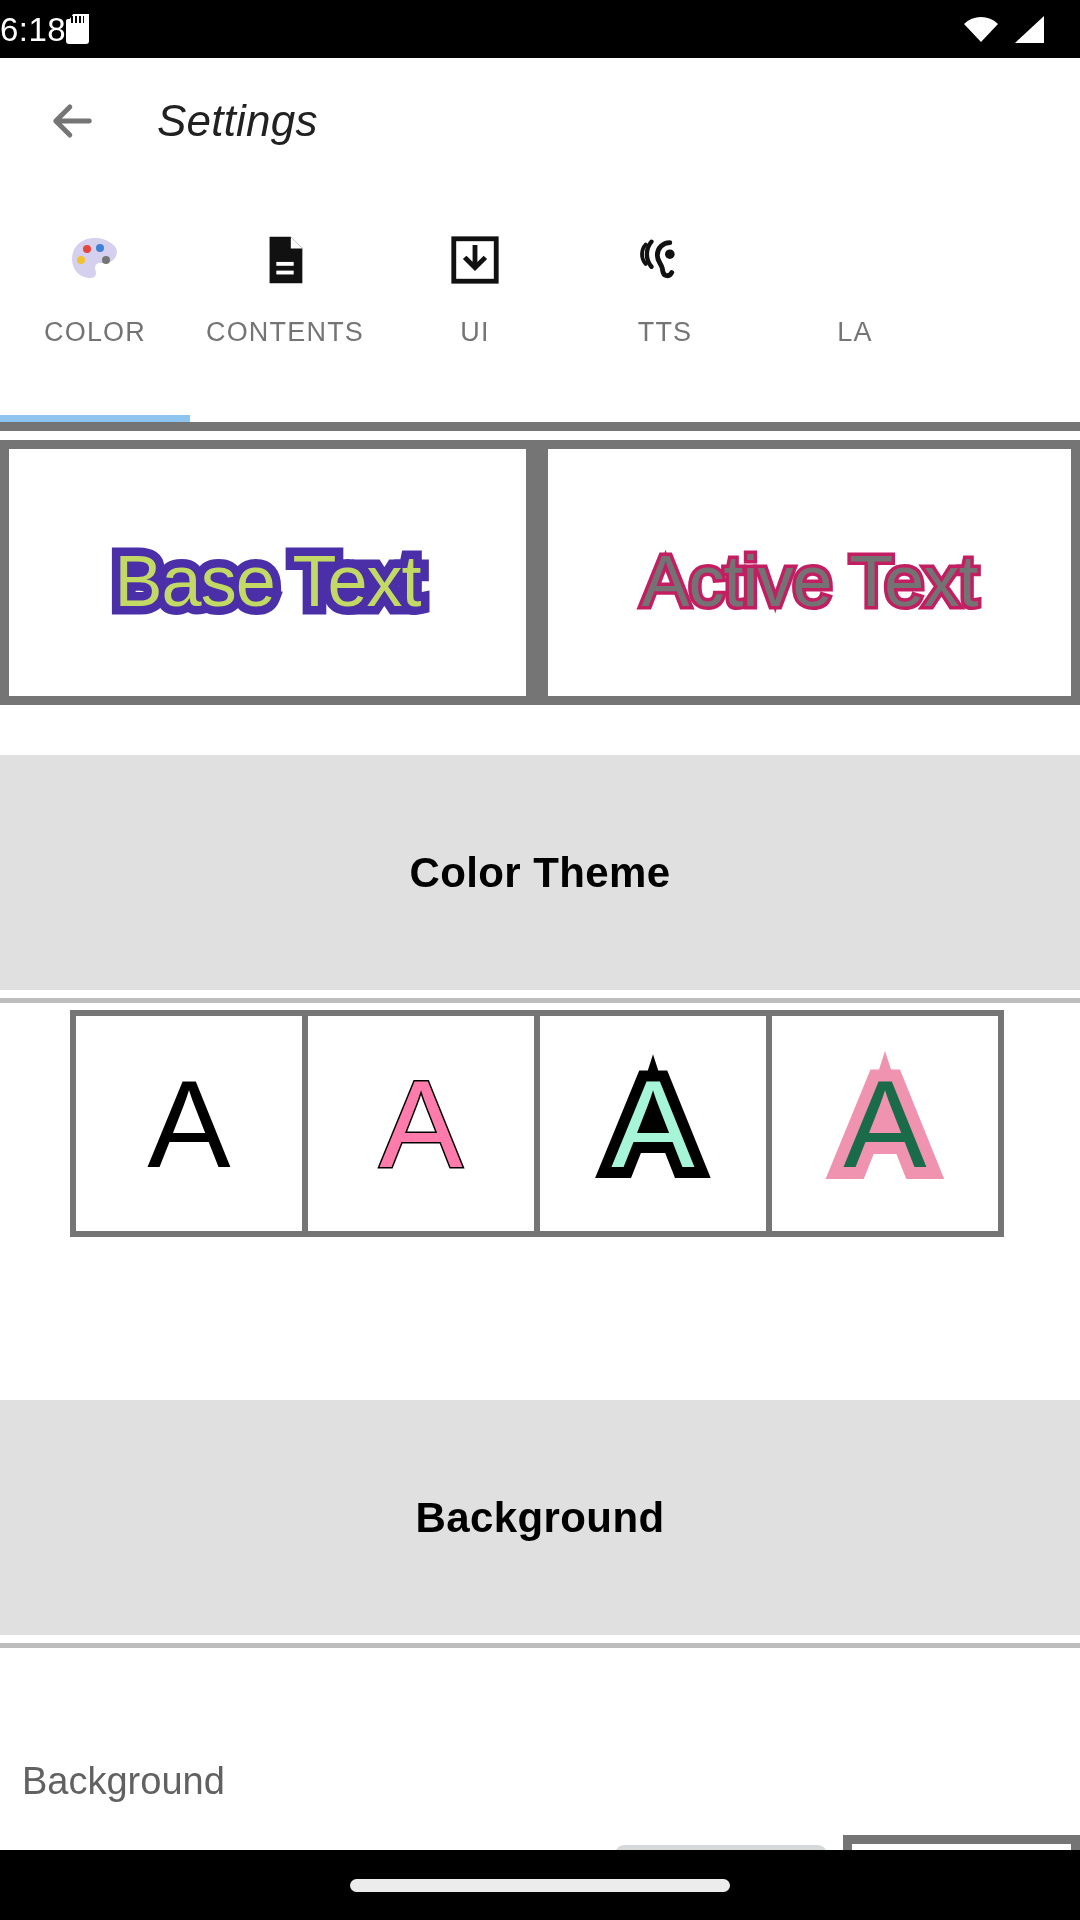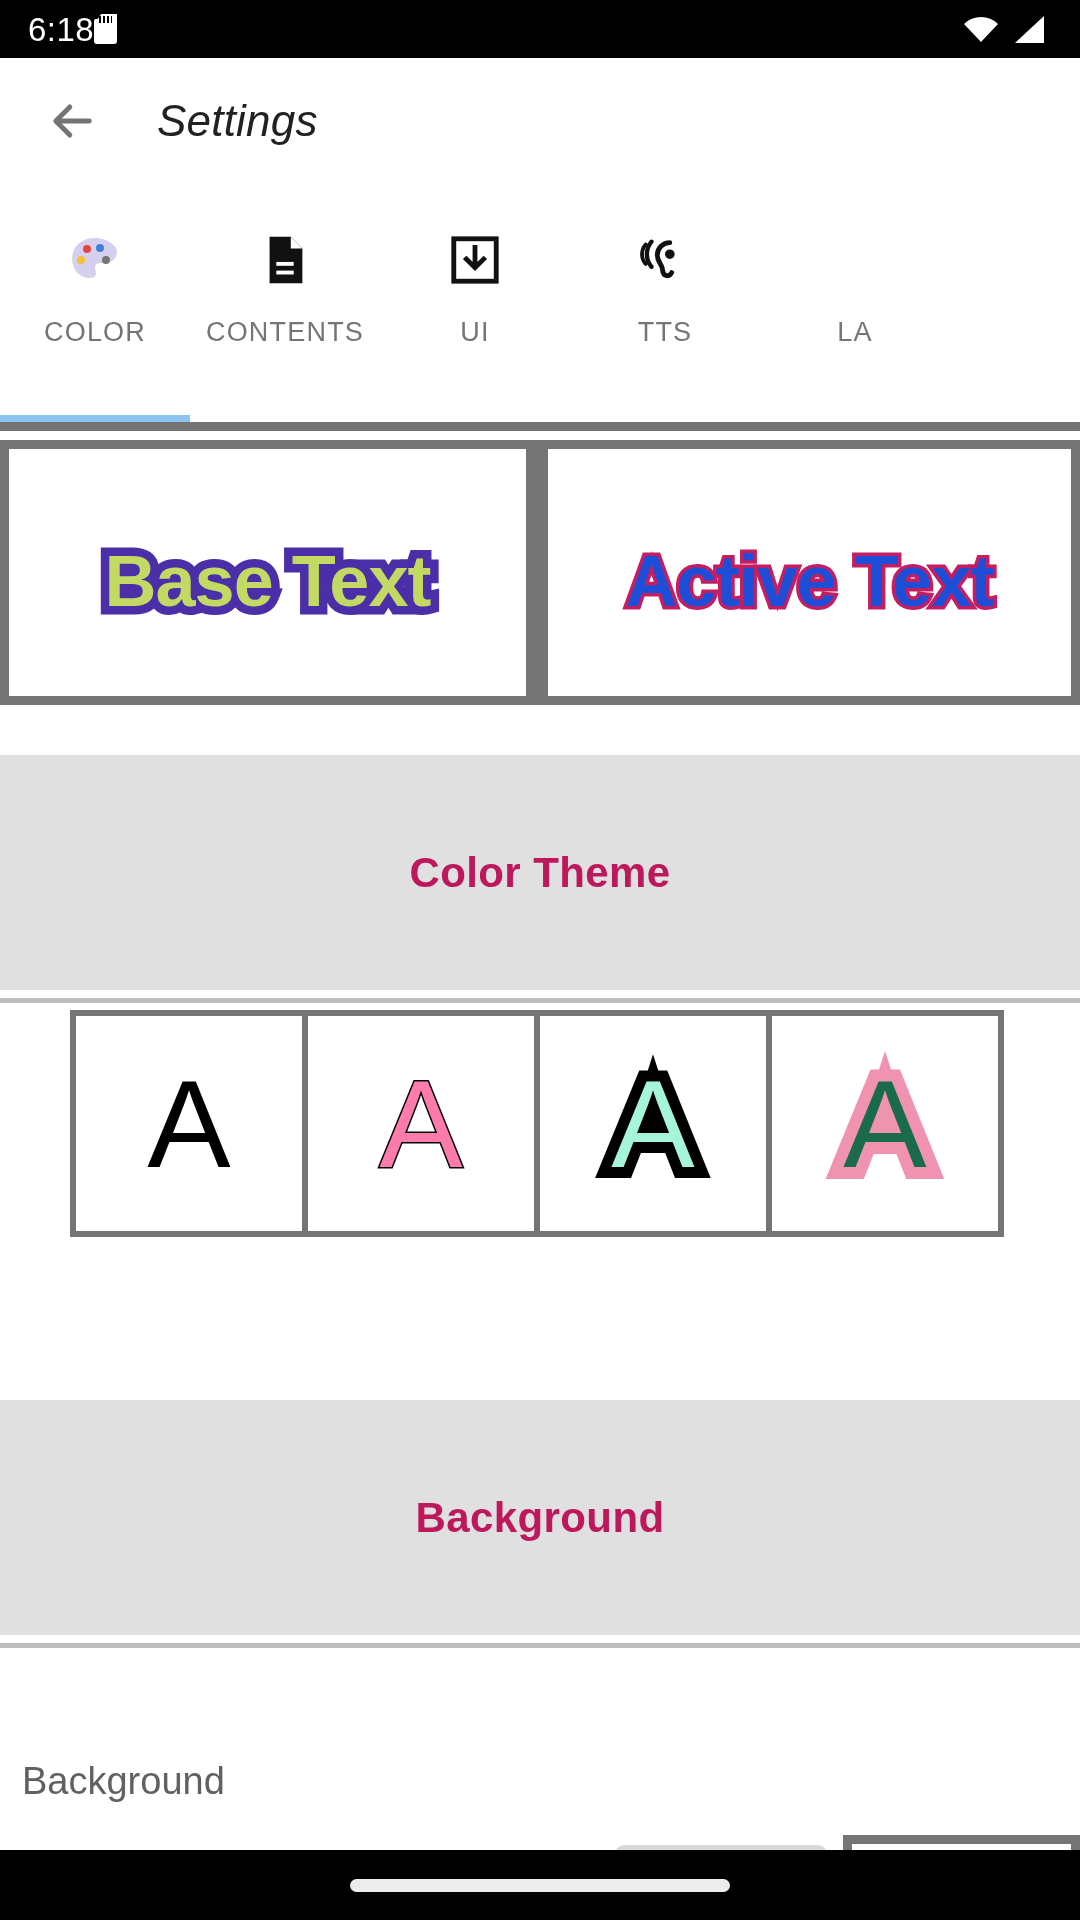--- a/index.html
+++ b/index.html
@@ -10,21 +10,21 @@
     overflow:hidden;
   }
   #screen { position:relative; width:1080px; height:1920px; background:#fff; }
 
   
   .statusbar {
     position:absolute; top:0; left:0; width:1080px; height:58px;
     background:#000; color:#fff;
     display:flex; align-items:center;
   }
-  .status-left { display:flex; align-items:center; gap:0; padding-left:28px; }
+  .status-left { display:flex; align-items:center; gap:0; }
   .status-time { font-size:33px; letter-spacing:.5px; color:#fff; line-height:1; }
   .sdcard-icon { width:23px; height:30px; position:relative; }
   .sdcard-icon .body {
     position:absolute; left:0; bottom:0; width:23px; height:25px;
     background:#fff; border-radius:2px 2px 3px 3px;
   }
   .sdcard-icon .notch {
     position:absolute; left:0; top:0; width:23px; height:10px; background:#fff;
     clip-path:polygon(30% 0, 100% 0, 100% 100%, 0 100%);
   }
@@ -76,39 +76,39 @@
   .preview-row {
     position:absolute; top:440px; left:0; width:1080px; height:265px;
     display:flex; background:#757575;
   }
   .preview-card {
     background:#fff; height:265px; display:flex; align-items:center; justify-content:center;
     overflow:hidden;
   }
   .preview-card.base   { flex:0 0 535px; border:9px solid #757575; }
   .preview-card.active { flex:1;          border:9px solid #757575; border-left:none; margin-left:13px; }
-  .preview-text { font-size:72px; font-weight:700; white-space:nowrap; letter-spacing:-1px;margin-top:17px; }
+  .preview-text { font-size:72px; font-weight:400; white-space:nowrap; letter-spacing:-1px;margin-top:17px; }
   .preview-text.base {
     color:#c2da63;
     -webkit-text-stroke:17px #4b2fa8;
     paint-order:stroke fill;
   }
   .preview-text.active {
-    color:#1d4ed8;
+    color:#737373;
     -webkit-text-stroke:7px #c41e63;
     paint-order:stroke fill;
   }
 
   
   .section-band {
     position:absolute; left:0; width:1080px; background:#e0e0e0;
     display:flex; align-items:center; justify-content:center;
   }
   .section-band .title {
-    font-size:42px; font-weight:700; color:#be185d; letter-spacing:.4px;
+    font-size:42px; font-weight:700; color:#000000; letter-spacing:.4px;
   }
   .band-divider {
     position:absolute; left:0; width:1080px; height:5px; background:#bdbdbd;
   }
 
   
   .swatch-row {
     position:absolute; top:1010px; left:70px;
     display:flex; background:#757575; border:6px solid #757575;
   }

